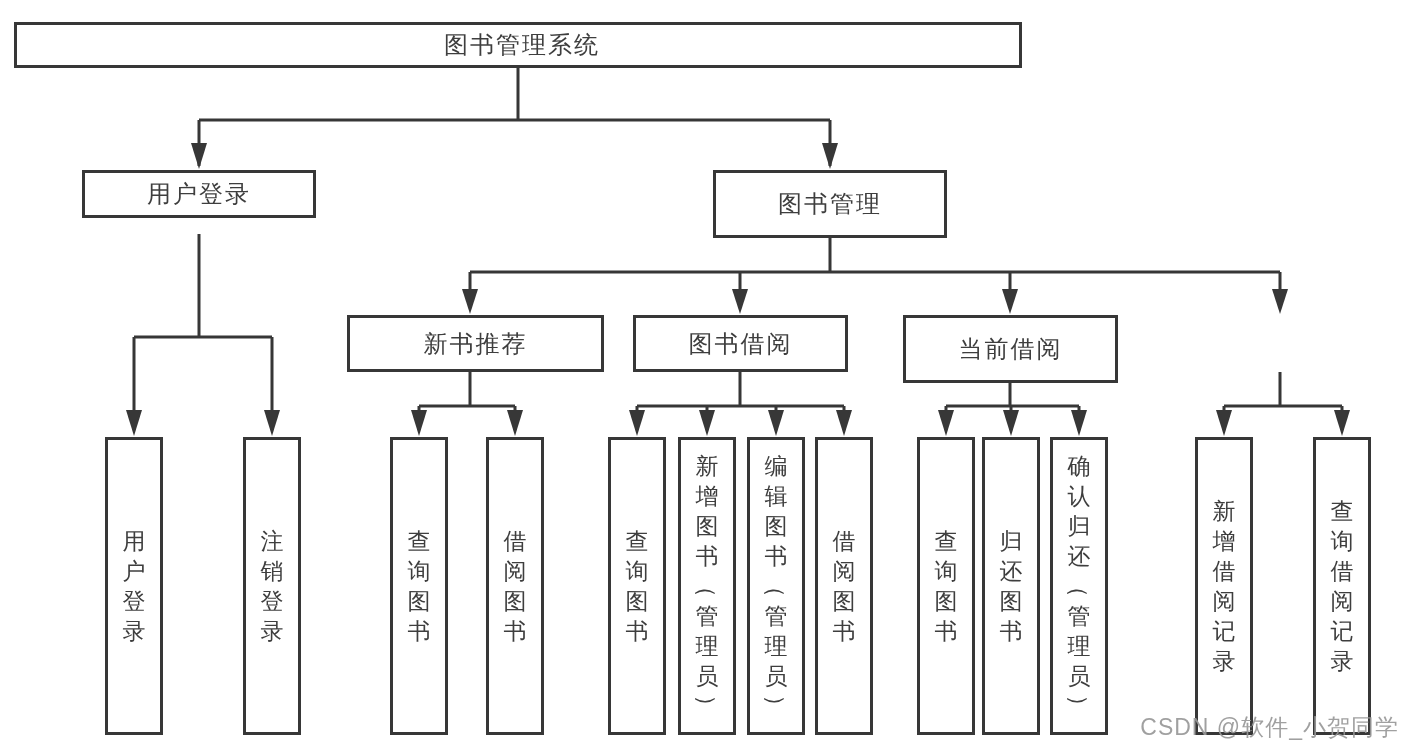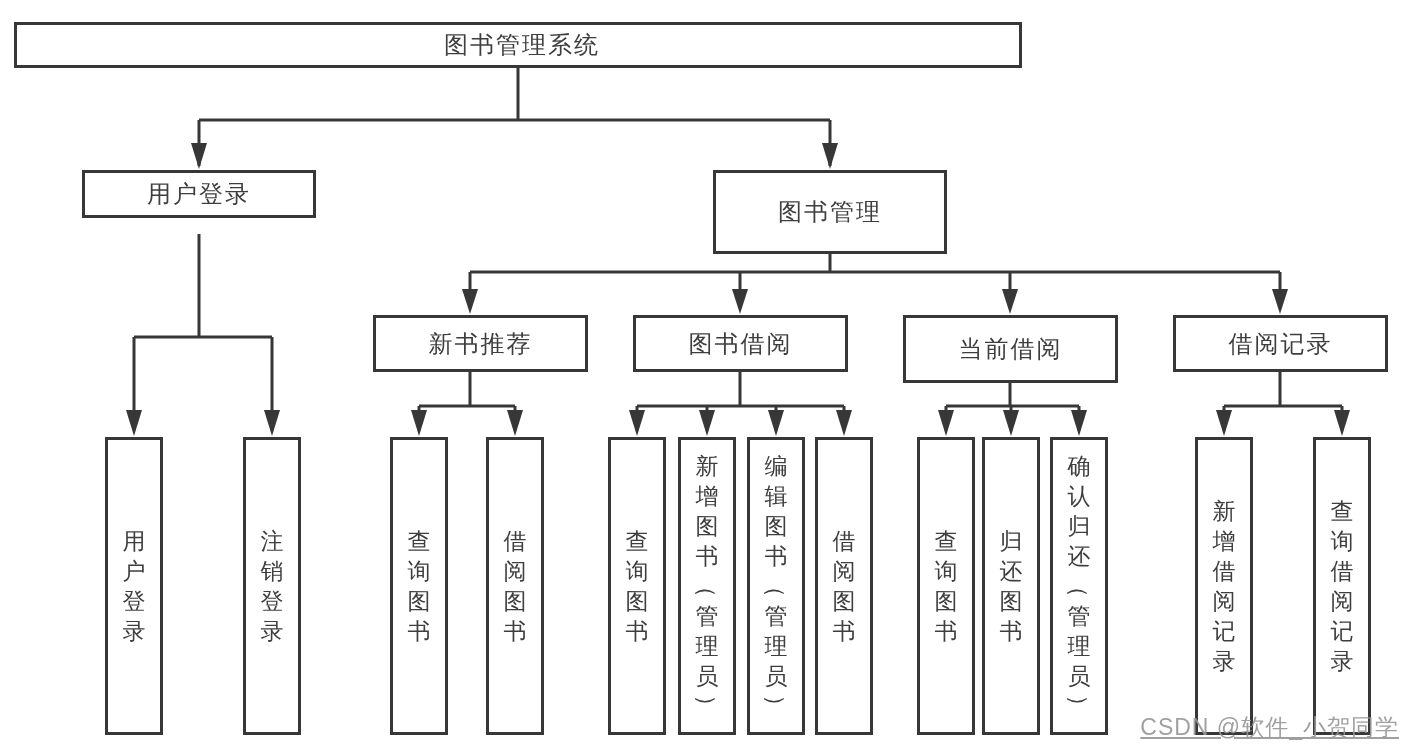--- a/index.html
+++ b/index.html
@@ -27,21 +27,20 @@
   .vchar { display:block; height:30px; line-height:30px; width:100%; text-align:center; }
   .vchar.rot { transform:rotate(90deg); }
   .watermark {
     position:absolute;
     right:6px; bottom:4px;
     font-size:23px;
     color:rgba(152,152,152,0.92);
     letter-spacing:1px;
     z-index:5;
     white-space:nowrap;
-    text-decoration:underline;
   }
 </style>
 </head>
 <body>
 
 <div class="stage">
 
   <svg class="connectors" width="1405" height="747" viewBox="0 0 1405 747" fill="none" xmlns="http://www.w3.org/2000/svg">
     <g stroke="#373737" stroke-width="3" fill="none">
 
@@ -81,26 +80,25 @@
       <polygon points="1003,410 1019,410 1011,436"></polygon>
       <polygon points="1071,410 1087,410 1079,436"></polygon>
       <polygon points="1216,410 1232,410 1224,436"></polygon>
       <polygon points="1334,410 1350,410 1342,436"></polygon>
     </g>
   </svg>
 
   <div class="node h" style="left:14px; top:22px; width:1008px; height:46px;padding-left:8px;">图书管理系统</div>
 
   <div class="node h" style="left:82px; top:170px; width:234px; height:48px;">用户登录</div>
-  <div class="node h" style="left:713px; top:170px; width:234px; height:84px;">图书管理</div>
+  <div class="node h" style="left:713px; top:170px; width:234px; height:68px;">图书管理</div>
 
-  <div class="node h" style="left:373px; top:315px; width:215px; height:57px;">新书推荐</div>
+  <div class="node h" style="left:347px; top:315px; width:257px; height:57px;">新书推荐</div>
   <div class="node h" style="left:633px; top:315px; width:215px; height:57px;">图书借阅</div>
   <div class="node h" style="left:903px; top:315px; width:215px; height:68px;">当前借阅</div>
-  <div class="node h" style="left:1173px; top:315px; width:215px; height:57px;">借阅记录</div>
 
   <div class="node v" style="left:105px;">
       <span class="vchar">用</span>
       <span class="vchar">户</span>
       <span class="vchar">登</span>
       <span class="vchar">录</span>
     </div>
   <div class="node v" style="left:243px;">
       <span class="vchar">注</span>
       <span class="vchar">销</span>

